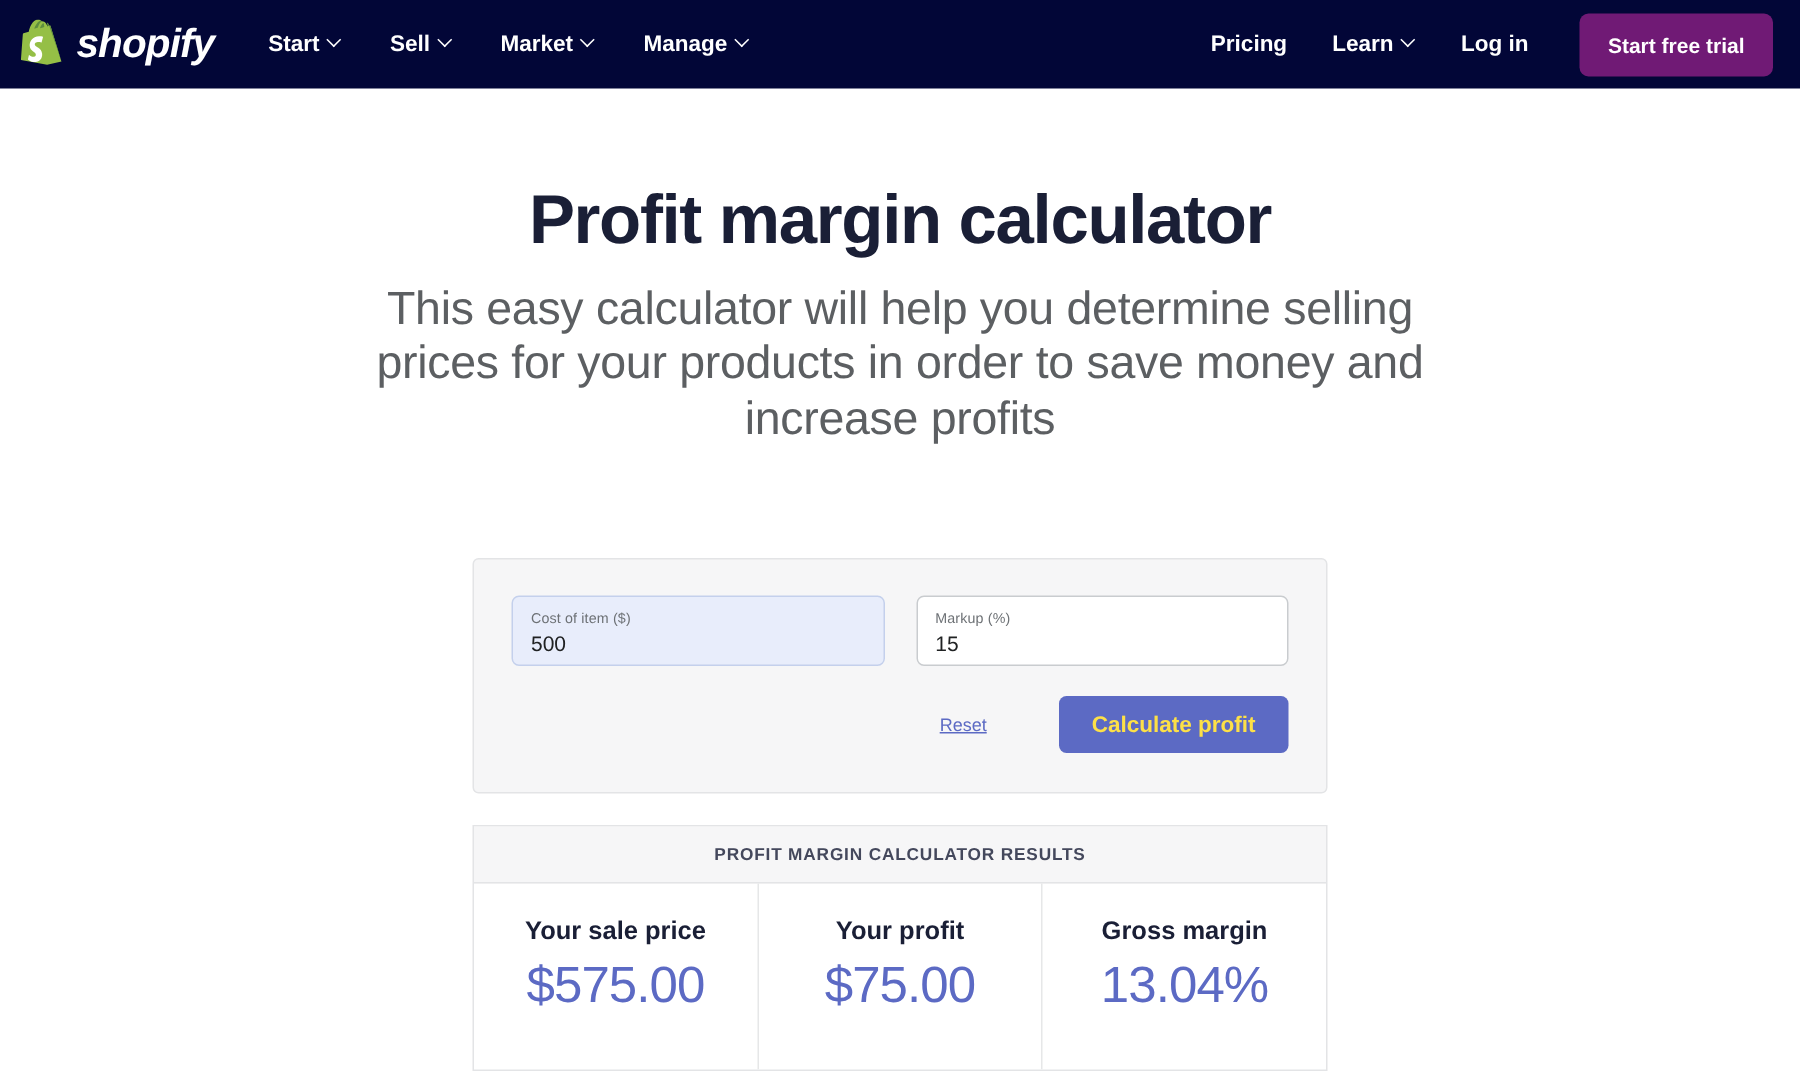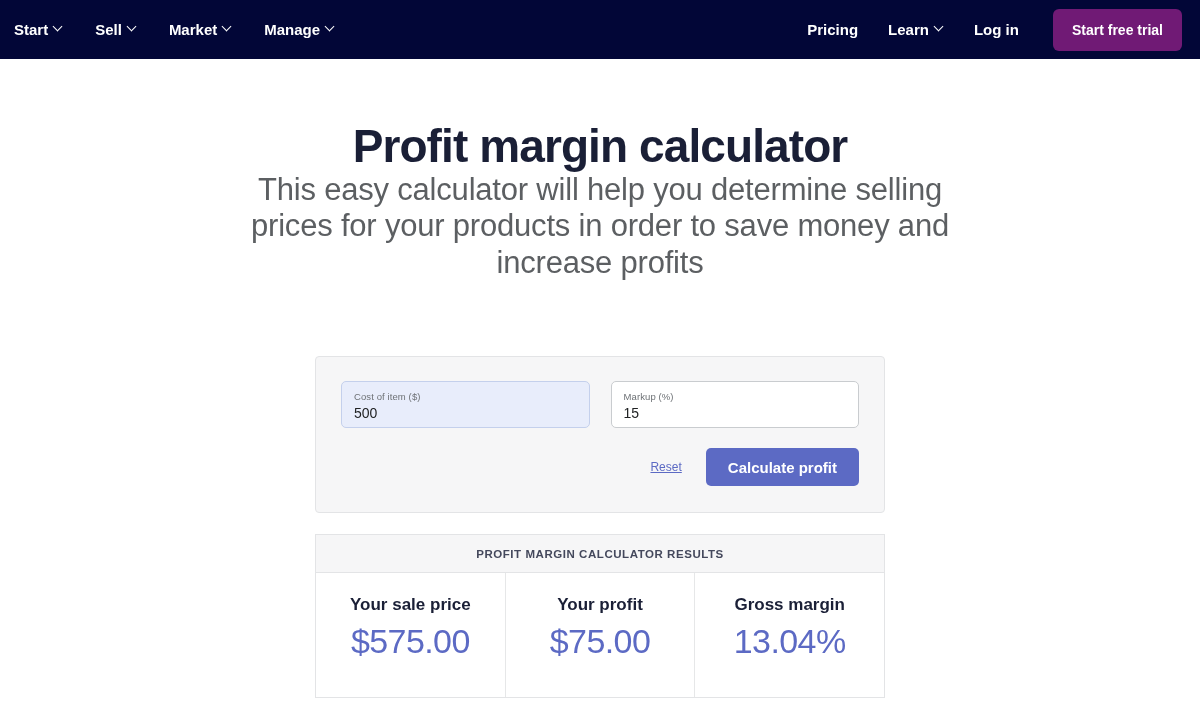--- a/index.html
+++ b/index.html
@@ -108,21 +108,21 @@
   
   .page {
     padding-top: 62px;
   }
   .page-title {
     text-align: center;
     font-size: 46px;
     font-weight: 700;
     color: #1a1f36;
     letter-spacing: -0.9px;
-    margin: 0 0 0 0;
+    margin: 0 0 16px 0;
     line-height: 1.1;
   }
   .page-subtitle {
     text-align: center;
     font-size: 31px;
     font-weight: 400;
     color: #5c5f62;
     line-height: 1.18;
     margin: 0 auto;
     max-width: 740px;
@@ -190,29 +190,30 @@
     color: #5c6ac4;
     text-decoration: underline;
     cursor: pointer;
     background: none;
     border: none;
     padding: 0;
     font-family: "Liberation Sans", "DejaVu Sans", sans-serif;
   }
   .calc-btn {
     background: #5c6ac4;
-    color: #ffffff;
+    color: #fde047;
     border: none;
     border-radius: 5px;
     font-size: 15px;
     font-weight: 700;
     padding: 0 22px;
     height: 38px;
     cursor: pointer;
     font-family: "Liberation Sans", "DejaVu Sans", sans-serif;
+    margin-left: 24px;
   }
 
   
   .results-card {
     margin-top: 21px;
     border: 1px solid #e3e4e6;
     border-radius: 0;
     background: #ffffff;
     overflow: hidden;
   }
@@ -251,20 +252,31 @@
     color: #5c6ac4;
     letter-spacing: -0.6px;
     line-height: 1.15;
   }
 </style>
 </head>
 <body>
 
 <div class="navbar">
   <div class="nav-left">
+    <a class="brand" href="#">
+      <span>
+        <svg class="brand-logo" viewBox="0 0 30 34" xmlns="http://www.w3.org/2000/svg">
+          <path d="M19.6 4.2c-.2-.1-.5-.2-.8-.1 0 0-.5.1-1.2.4-.2-.6-.5-1.3-.9-1.9-.7-1-1.6-1.5-2.7-1.5-.1 0-.2 0-.3 0-.1-.1-.2-.2-.3-.3-.5-.6-1.2-.8-2-.8-1.6 0-3.2 1.2-4.5 3.3C6 4.9 5.4 6.7 5.2 8.1l-3 .9c-.9.3-.9.3-1 1.1C1.1 10.8 0 27 0 27l17.4 3.1L27 28s-7.2-23.6-7.4-23.8z" fill="#95bf46"></path>
+          <path d="M18.8 4.1c-.3.1-.7.2-1.2.4 0-.7-.1-1.6-.4-2.5 1 .2 1.5 1.4 1.6 2.1zm-3.3.9c-.9.3-1.9.6-2.9.9.3-1.1.8-2.1 1.4-2.8.2-.3.6-.6 1-.7.4.8.5 1.9.5 2.6zm-2.4-4.1c.3 0 .6.1.8.2-.4.2-.8.6-1.1 1-.7.8-1.3 2.1-1.5 3.3l-2.4.7C9.5 3.9 11.6.9 13.1.9z" fill="#5e8e3e"></path>
+          <path d="M19.6 4.2c-.2-.1-.5-.2-.8-.1L27 28 19.6 4.2z" fill="#5e8e3e"></path>
+          <path d="M14.7 11.6l-1 3.8s-1.1-.5-2.5-.4c-2 .1-2 1.4-2 1.7.1 1.7 4.6 2.1 4.9 6.1.2 3.2-1.7 5.3-4.4 5.5-3.3.2-5.1-1.7-5.1-1.7l.7-3s1.8 1.4 3.3 1.3c1-.1 1.3-.9 1.3-1.4-.1-2.2-3.8-2.1-4.1-5.8-.2-3.1 1.8-6.2 6.3-6.5 1.7-.1 2.6.4 2.6.4z" fill="#fff"></path>
+        </svg>
+      </span>
+      <span class="brand-word">shopify</span>
+    </a>
 
     <nav class="nav-menu">
       <a class="nav-item" href="#">
         <span>Start</span>
         <i class="caret"></i>
       </a>
       <a class="nav-item" href="#">
         <span>Sell</span>
         <i class="caret"></i>
       </a>

